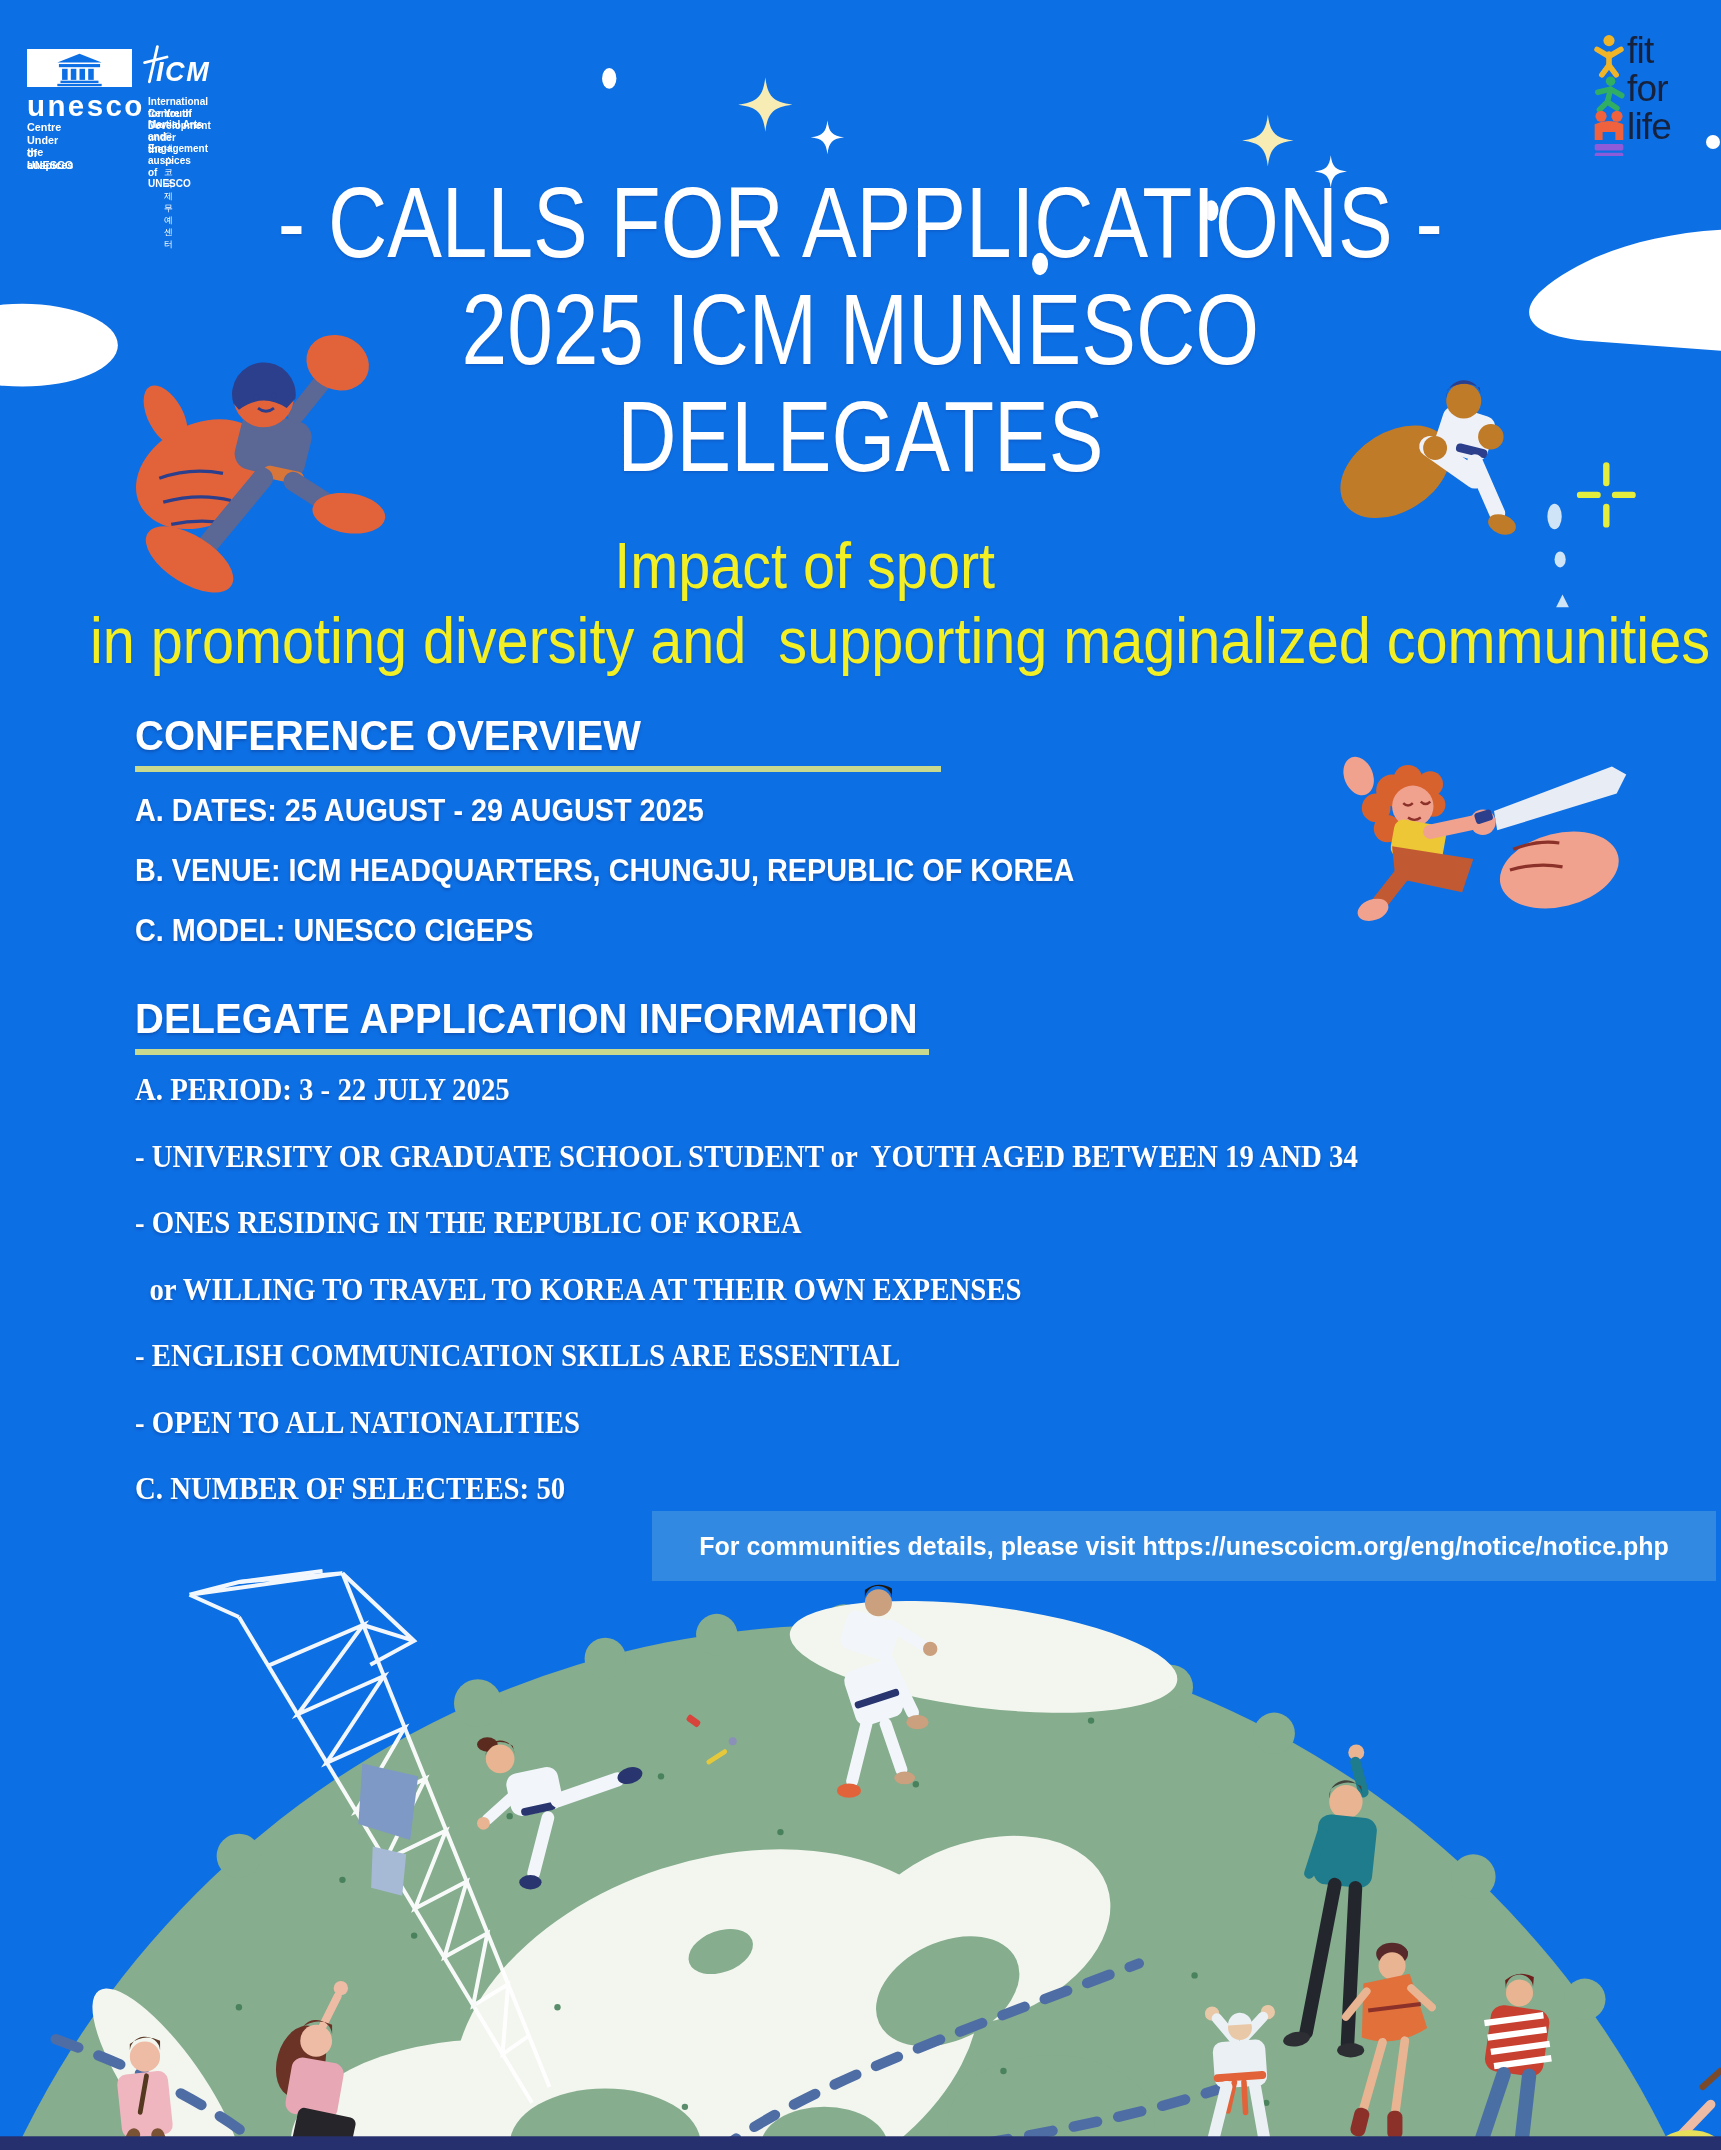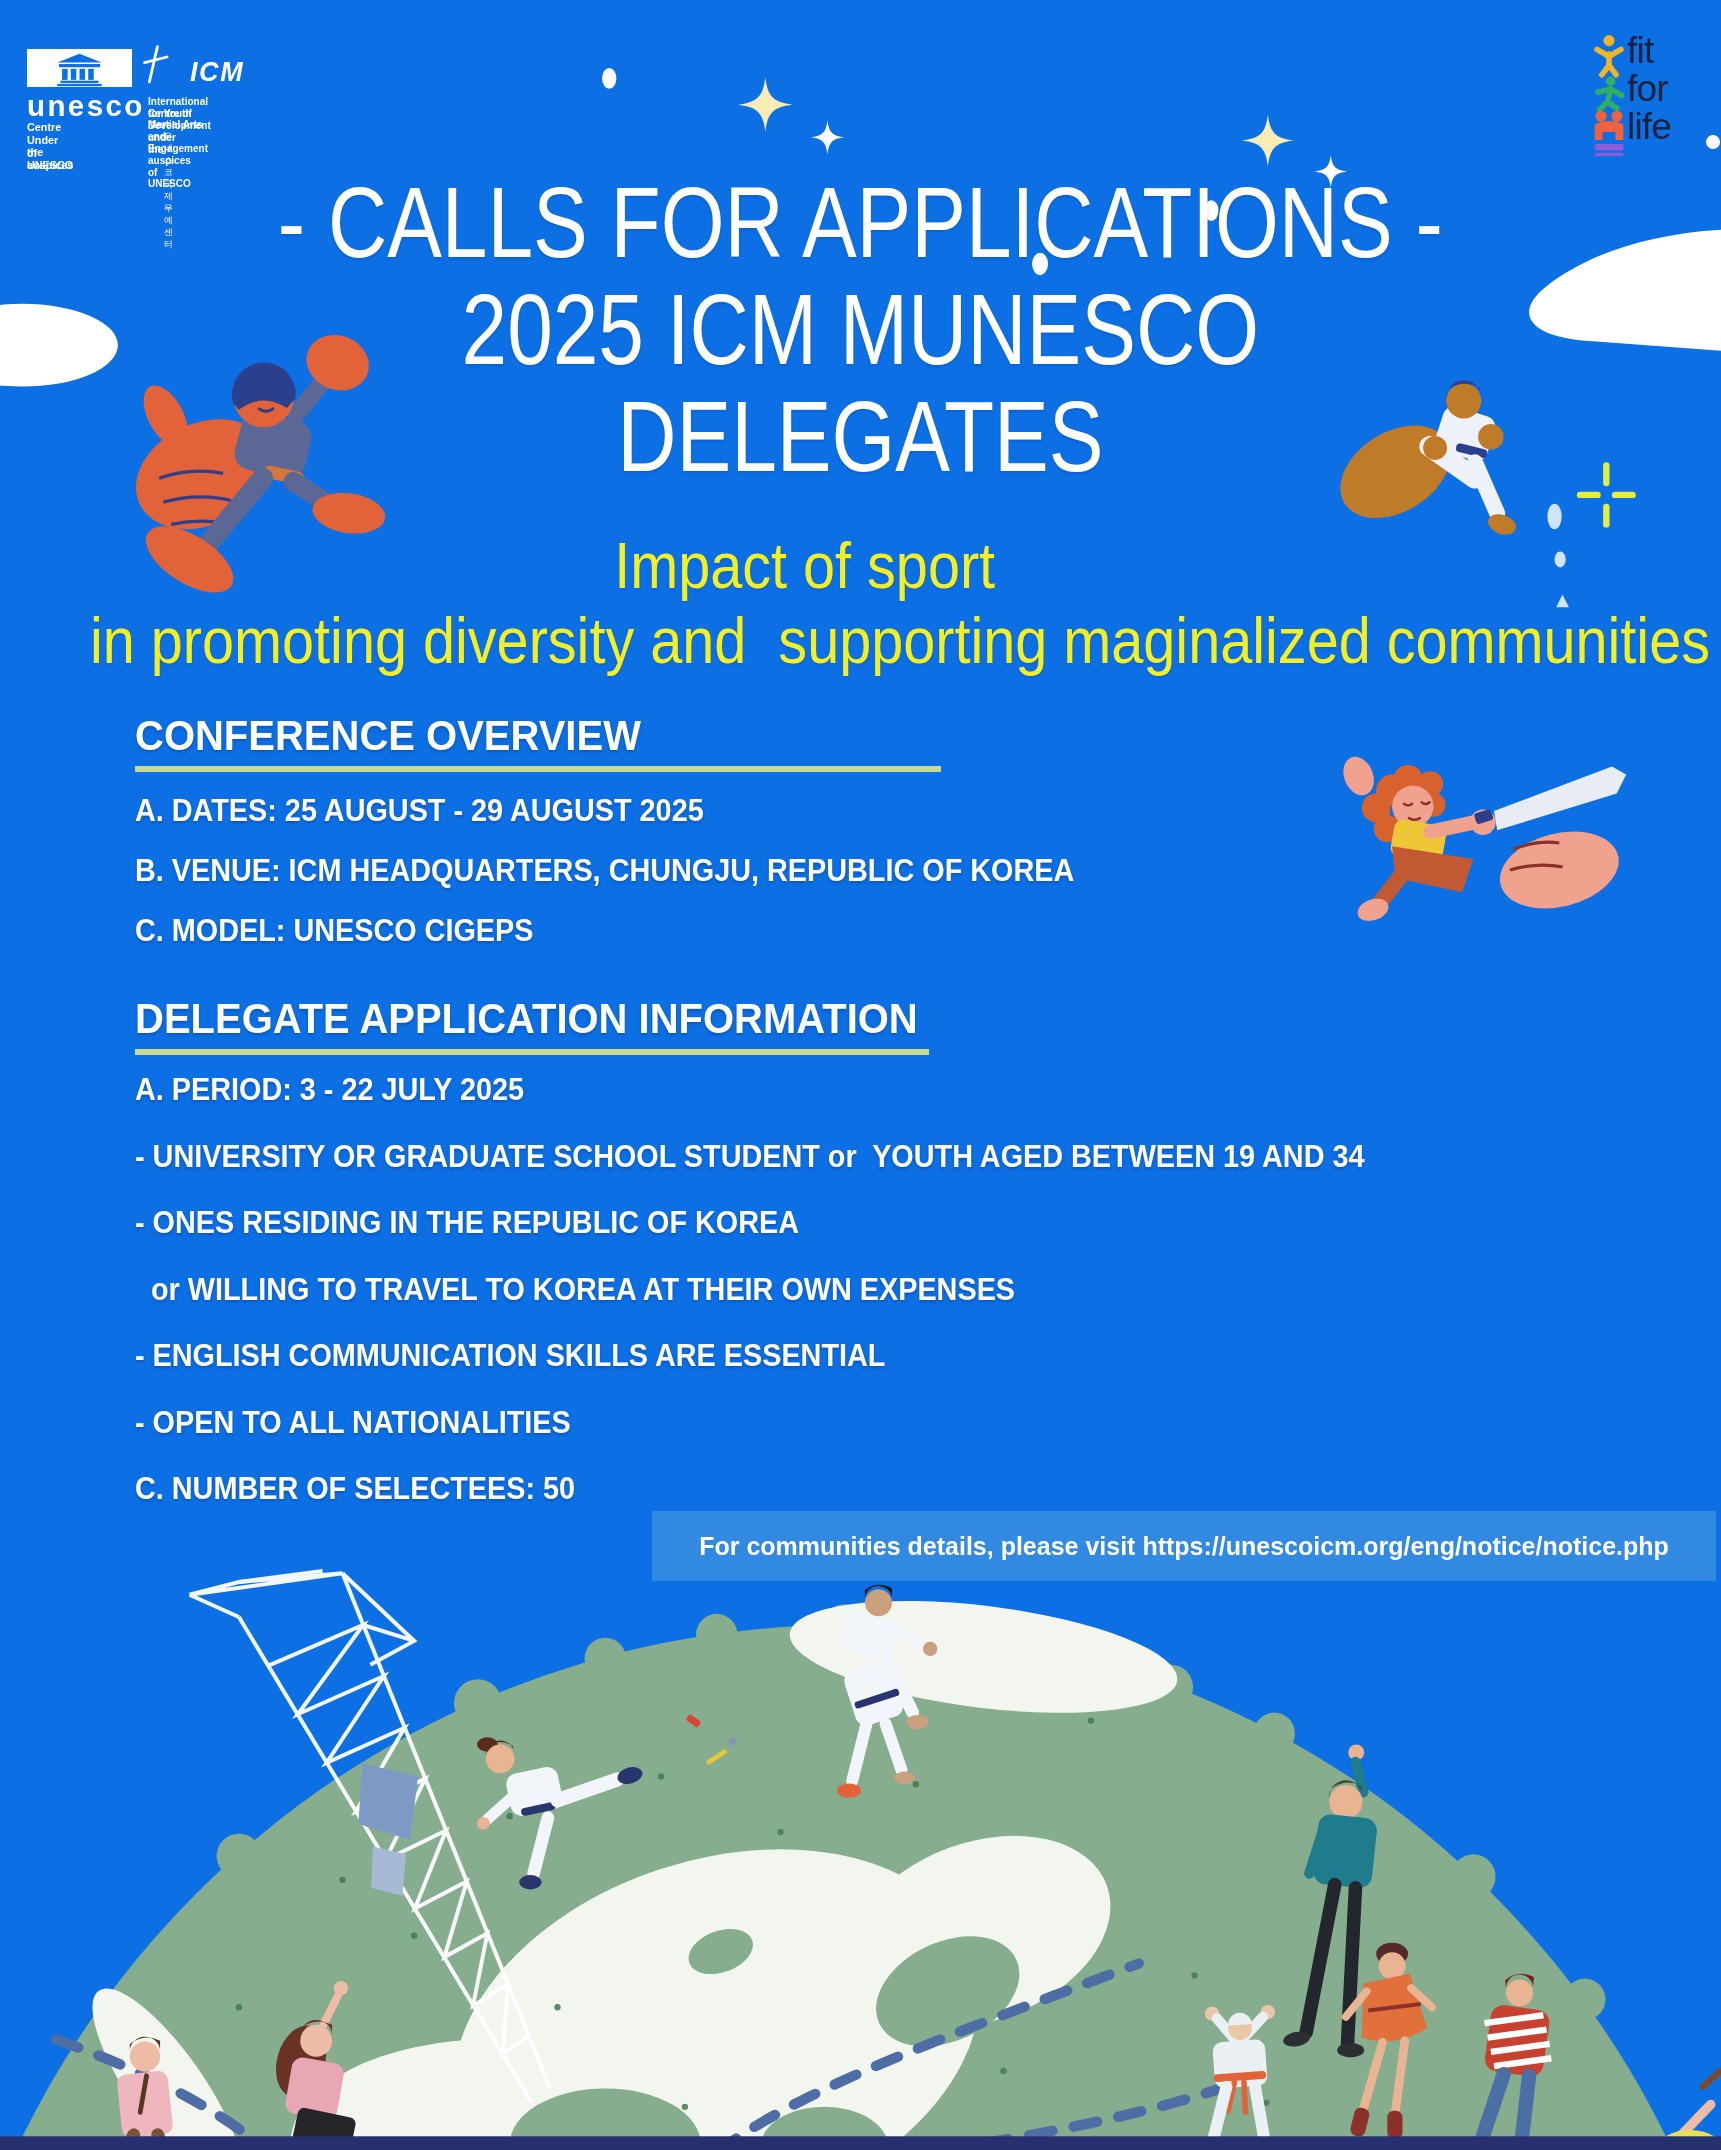--- a/index.html
+++ b/index.html
@@ -5,21 +5,21 @@
   html,body{margin:0;padding:0;background:#0d6fe4;}
   #poster{
     position:relative;width:1721px;height:2151px;overflow:hidden;
     background:#0d6fe4;font-family:"Liberation Sans",sans-serif;
   }
   .abs{position:absolute;}
   svg{display:block;}
   
   .unesco-word{left:27px;top:89px;color:#fff;font-weight:bold;font-size:29.5px;letter-spacing:2.4px;}
   .unesco-sub{left:27px;top:121px;color:#fff;font-weight:bold;font-size:10.8px;line-height:12.3px;}
-  .icm-name{left:156px;top:57px;color:#fff;font-weight:bold;font-style:italic;font-size:27px;letter-spacing:1.6px;margin-left:34px;}
+  .icm-name{left:156px;top:57px;color:#fff;font-weight:bold;font-style:italic;font-size:27px;letter-spacing:1.6px;}
   .icm-sub{left:148px;top:96px;color:#fff;font-weight:bold;font-size:10px;line-height:11.5px;}
   .icm-kr{left:164px;top:131px;color:#fff;font-size:8.8px;letter-spacing:0.8px;}
   .ffl-text{left:1627px;top:32px;color:#16213c;font-weight:normal;font-size:37px;line-height:38px;letter-spacing:-0.8px;}
   
   .title-block{left:0;top:169px;width:1721px;text-align:center;color:#fff;
     font-size:100px;line-height:107px;font-weight:400;
     text-shadow:0 2.4px 2.4px rgba(15,60,150,.28);}
   .title-block .ln{display:block;}
   .title-block .ln span{display:inline-block;transform:scaleX(.82);transform-origin:50% 50%;white-space:pre;}
   .subtitle-block{left:0;top:529px;width:1609px;text-align:center;color:#f2ef25;
@@ -29,21 +29,21 @@
   
   .sec-heading{color:#fff;font-weight:bold;font-size:43px;white-space:pre;
     text-shadow:0 2.4px 3.2px rgba(10,40,110,.35);}
   .sec-heading span{display:inline-block;transform:scaleX(.93);transform-origin:0 50%;}
   .sec-underline{height:6.4px;background:#c9d98e;}
   .sec-items{color:#fff;font-weight:bold;font-size:32px;
     text-shadow:0 2.4px 3.2px rgba(10,40,110,.35);}
   .sec-items .item{white-space:pre;line-height:37px;}
   .sec-items .item span{display:inline-block;transform:scaleX(.9);transform-origin:0 50%;white-space:pre;}
   .items-1 .item{margin-bottom:23px;}
-  .items-2 .item{margin-bottom:29.5px;}
+  .items-2 .item{margin-bottom:29.5px;font-family:Liberation Serif, serif;}
   
   .banner{left:652px;top:1511px;width:1064px;height:70px;background:#3189e2;
     display:flex;align-items:center;justify-content:center;}
   .banner .txt{color:#fff;font-weight:bold;font-size:25px;white-space:pre;}
   .deco{left:0;top:0;width:1721px;height:2151px;pointer-events:none;}
 </style>
 </head>
 <body>
 
 <div id="poster">

